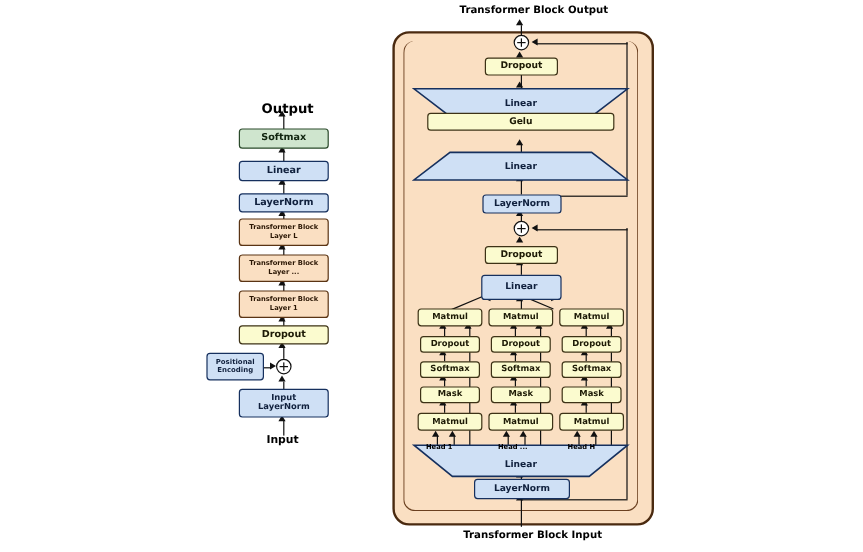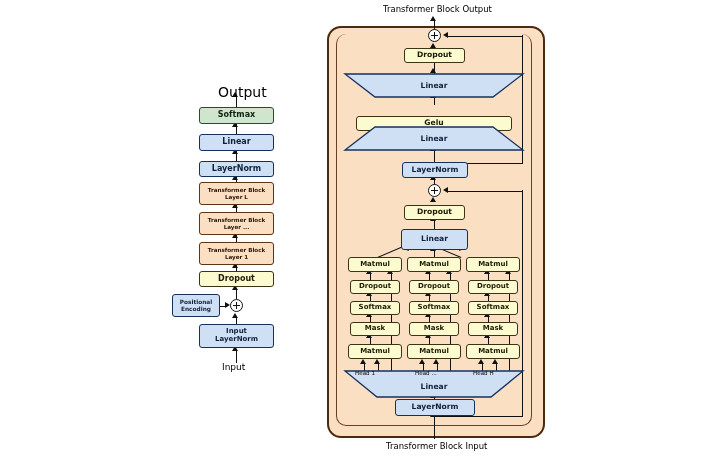--- a/index.html
+++ b/index.html
@@ -16,21 +16,21 @@
     display:flex;align-items:center;justify-content:center;
     text-align:center;line-height:1.12;
     font-weight:bold;border-radius:3px;
     z-index:6;
   }
   .n-blue  {background:#cfe0f5;border:1.3px solid #16305e;color:#10203d;}
   .n-yellow{background:#fbfbcf;border:1.3px solid #3d3216;color:#1d1a06;}
   .n-green {background:#cfe5ce;border:1.3px solid #2b4a2b;color:#10240f;}
   .n-peach {background:#fadfc2;border:1.3px solid #5a3414;color:#2a1604;}
 
-  .lbl{position:absolute;font-weight:normal;z-index:8;white-space:nowrap;}
+  .lbl{position:absolute;font-weight:bold;z-index:8;white-space:nowrap;}
 
   
   .vl{position:absolute;width:0;border-left:1.3px solid #111;z-index:3;}
   .hl{position:absolute;height:0;border-top:1.3px solid #111;z-index:3;}
   .ah{position:absolute;width:0;height:0;z-index:4;
       border-left:3.6px solid transparent;border-right:3.6px solid transparent;
       border-bottom:5.2px solid #111;}
   .ah-left{position:absolute;width:0;height:0;z-index:4;
       border-top:3.6px solid transparent;border-bottom:3.6px solid transparent;
       border-right:5.2px solid #111;}
@@ -63,21 +63,21 @@
         font-weight:bold;color:#10203d;}
 
   
   .vpath{position:absolute;width:0;border-left:1.3px solid #111;z-index:3;}
 </style>
 </head>
 <body>
 
 <div id="stage">
 
-  <div class="lbl" style="left:218px;top:84px;font-size:14px;">Output</div>
+  <div class="lbl" style="left:218px;top:84px;font-size:11px;">Output</div>
   <div class="vl" style="left:236px;top:96px;height:12px;"></div>
   <div class="ah" style="left:232.4px;top:92px;"></div>
 
   <div class="node n-green" style="left:199px;top:107px;width:75px;height:17px;font-size:8px;">Softmax</div>
 
   <div class="vl" style="left:236px;top:124px;height:12px;"></div>
   <div class="ah" style="left:232.4px;top:122px;"></div>
 
   <div class="node n-blue" style="left:199px;top:134px;width:75px;height:17px;font-size:8px;">Linear</div>
 
@@ -166,21 +166,21 @@
   <div class="trap" style="left:345px;top:74px;width:178px;height:23px;">
     <svg width="178" height="23" viewBox="0 0 178 23">
       <polygon points="0,0 178,0 148,23 30,23" fill="#cfe0f5" stroke="#16305e" stroke-width="1.3"></polygon>
     </svg>
     <div class="tlabel" style="top:7px;font-size:7.6px;">Linear</div>
   </div>
 
   <div class="vl" style="left:434px;top:97px;height:8px;"></div>
   <div class="ah" style="left:430.4px;top:93px;"></div>
 
-  <div class="node n-yellow" style="left:356px;top:116px;width:156px;height:15px;font-size:7.6px;">Gelu</div>
+  <div class="node n-yellow" style="left:356px;top:94px;width:156px;height:15px;font-size:7.6px;">Gelu</div>
 
   <div class="vl" style="left:434px;top:120px;height:8px;"></div>
   <div class="ah" style="left:430.4px;top:116px;"></div>
 
   <div class="trap" style="left:345px;top:127px;width:178px;height:23px;">
     <svg width="178" height="23" viewBox="0 0 178 23">
       <polygon points="30,0 148,0 178,23 0,23" fill="#cfe0f5" stroke="#16305e" stroke-width="1.3"></polygon>
     </svg>
     <div class="tlabel" style="top:7px;font-size:7.6px;">Linear</div>
   </div>

